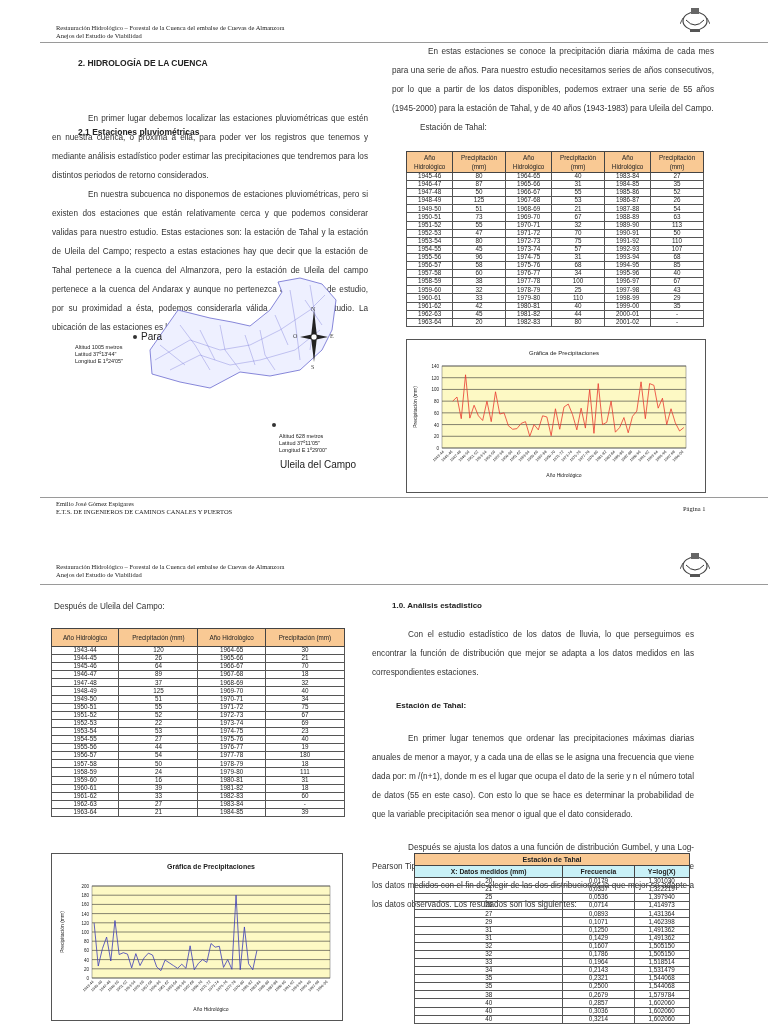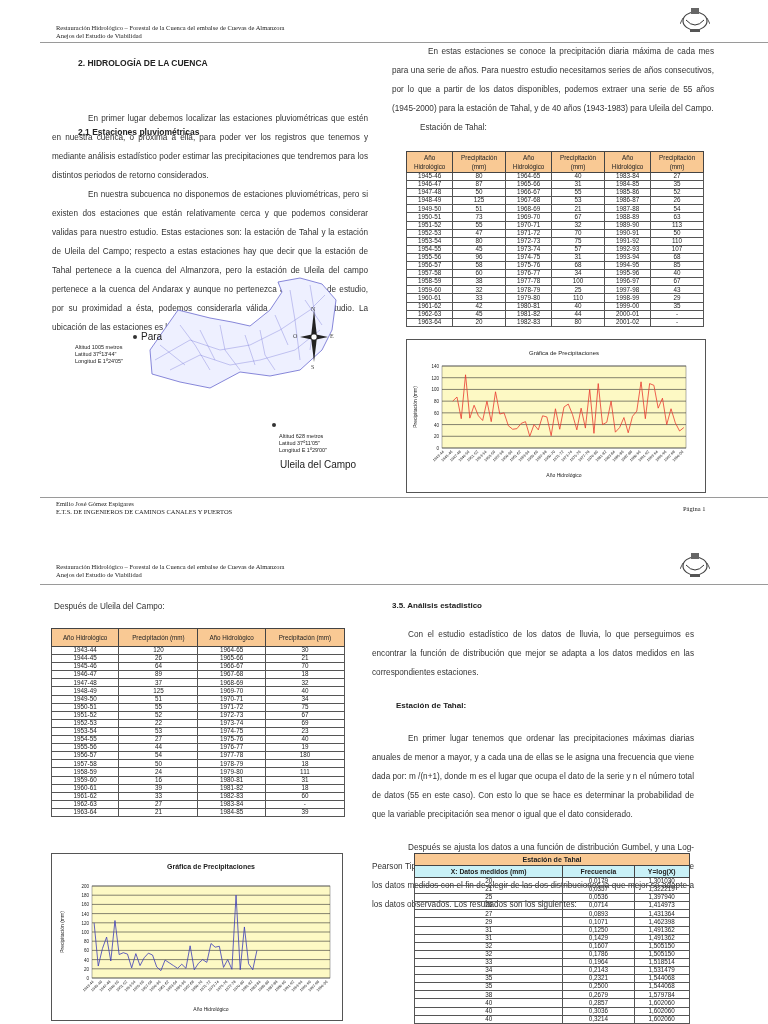--- a/index.html
+++ b/index.html
@@ -640,21 +640,21 @@
         <circle cx="188.2280701754386" cy="115.72" r="0.01" fill="#3b3bb8"></circle>
         <circle cx="192.40350877192984" cy="72.94" r="0.01" fill="#3b3bb8"></circle>
         <circle cx="196.57894736842104" cy="109.74" r="0.01" fill="#3b3bb8"></circle>
         <circle cx="200.75438596491227" cy="115.72" r="0.01" fill="#3b3bb8"></circle>
         <circle cx="204.9298245614035" cy="96.4" r="0.01" fill="#3b3bb8"></circle>
         <text x="159" y="157" text-anchor="middle" font-size="5" fill="#222" font-family="Liberation Sans, sans-serif">Año Hidrológico</text>
         <text x="12" y="78" text-anchor="middle" font-size="5" fill="#222" font-family="Liberation Sans, sans-serif" transform="rotate(-90 12 78)">Precipitación (mm)</text>
       </svg>
   </div>
 
-  <div class="abs h2" style="left:392px;top:601px;font-size:8px;">3.5. Análisis estadistico</div>
+  <div class="abs h2" style="left:392px;top:601px;font-size:8px;">1.0. Análisis estadistico</div>
   <div class="abs body-text" style="left:372px;top:625px;width:322px;">
     <div class="indent">Con el estudio estadístico de los datos de lluvia, lo que perseguimos es encontrar la función de distribución que mejor se adapta a los datos medidos en las correspondientes estaciones.</div>
     <div class="h2 u" style="padding-left:24px;margin-top:14px;margin-bottom:14px;font-size:8px;">Estación de Tahal:</div>
     <div class="indent">En primer lugar tenemos que ordenar las precipitaciones máximas diarias anuales de menor a mayor, y a cada una de ellas se le asigna una frecuencia que viene dada por:  m /(n+1), donde m es el lugar que ocupa el dato de la serie y n el número total de datos (55 en este caso). Con esto lo que se hace es determinar la probabilidad de que la variable precipitación sea menor o igual que el dato considerado.</div>
     <div class="indent" style="margin-top:14px;">Después se ajusta los datos a una función de distribución Gumbel, y una Log-Pearson Tipo III, se representan en papel Gumbel ambas funciones y la probabilidad de los datos medidos con el fin de elegir de las dos distribuciones la que mejor se adapte a los datos observados. Los resultados son los siguientes:</div>
   </div>
 
   <table class="dt abs" style="left:414px;top:853px;width:276px;">
     <thead>
       <tr>

